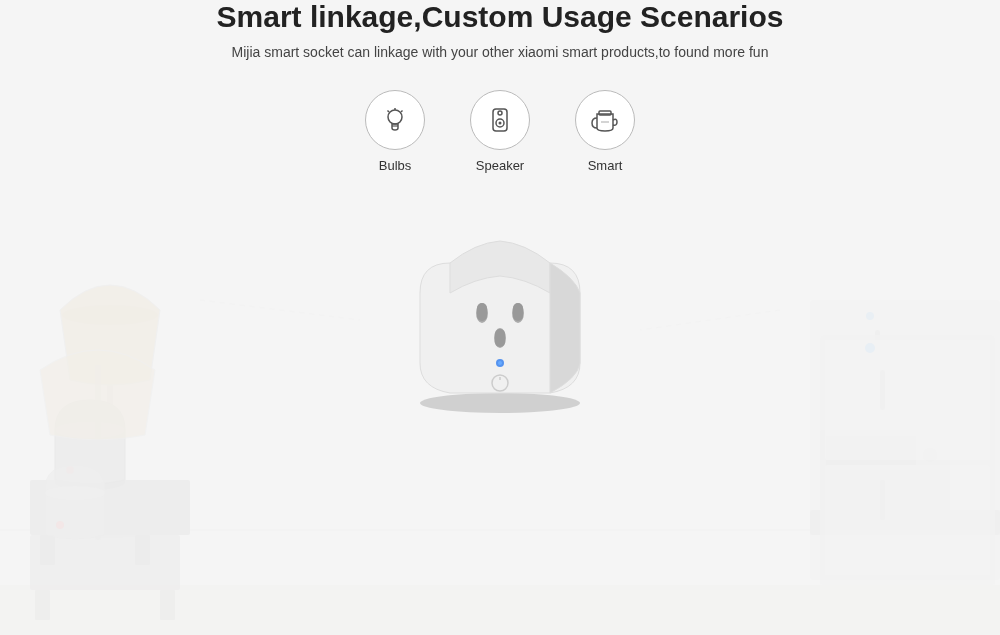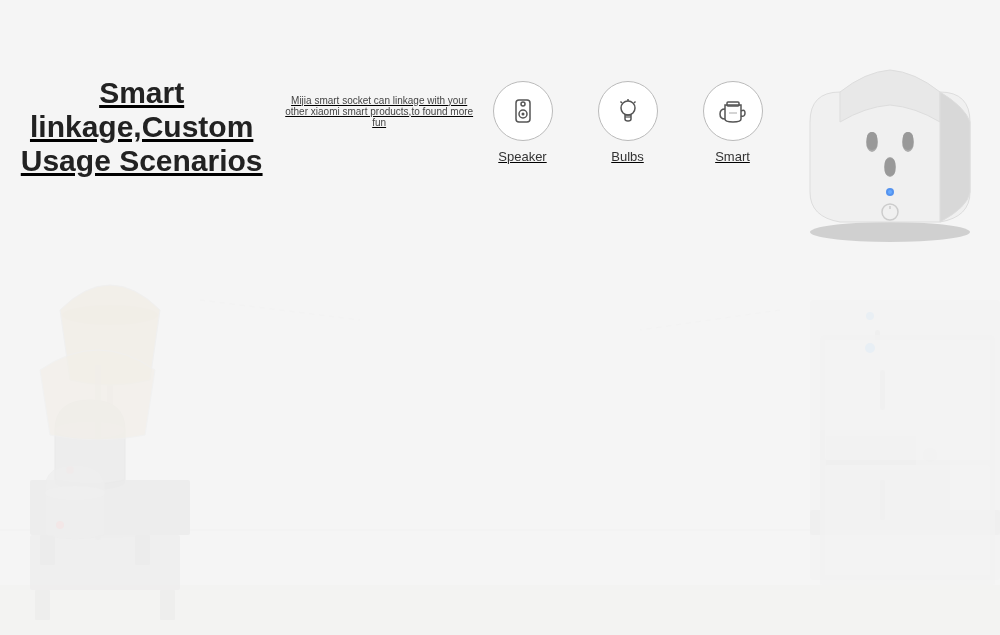--- a/index.html
+++ b/index.html
@@ -19,39 +19,37 @@
       background: #1c1c1c;
       position: relative;
       overflow: hidden;
     }
 
     
     .content-area {
       position: relative;
       z-index: 10;
       display: flex;
-      flex-direction: row;
+      flex-direction: column;
       align-items: center;
-      padding-top: 22px;
-      text-decoration: underline;
     }
 
     .main-title {
       font-size: 30px;
       font-weight: bold;
       color: #222;
       text-align: center;
       margin-bottom: 10px;
     }
 
     .subtitle {
-      font-size: 10px;
+      font-size: 14px;
       color: #444;
       text-align: center;
-      margin-bottom: 42px;
+      margin-bottom: 30px;
     }
 
     
     .icons-row {
       display: flex;
       align-items: flex-start;
       justify-content: center;
       gap: 10px;
       margin-bottom: 20px;
     }
@@ -156,47 +154,47 @@
   <div style="position:absolute; top:0; left:0; width:100%; height:100%; z-index:5; background: rgba(245,245,245,0.92);">
   </div>
 
   <div class="content-area" style="position:absolute; top:0; left:0; width:100%; z-index:20;">
 
     <h1 class="main-title">Smart linkage,Custom Usage Scenarios</h1>
 
     <p class="subtitle">Mijia smart socket can linkage with your other xiaomi smart products,to found more fun</p>
 
     <div class="icons-row">
-
-      <div class="icon-item">
-        <div class="icon-circle">
-          <svg width="32" height="32" viewBox="0 0 32 32" fill="none" xmlns="http://www.w3.org/2000/svg">
-            <rect x="9" y="5" width="14" height="22" rx="3" stroke="#555" stroke-width="1.5" fill="none"></rect>
-            <circle cx="16" cy="19" r="4" stroke="#555" stroke-width="1.5" fill="none"></circle>
-            <circle cx="16" cy="19" r="1.5" fill="#555"></circle>
-            <circle cx="16" cy="9" r="2" stroke="#555" stroke-width="1.5" fill="none"></circle>
-          </svg>
-        </div>
-        <span class="icon-label">Speaker</span>
-      </div>
 
       <div class="icon-item">
         <div class="icon-circle">
           <svg width="32" height="32" viewBox="0 0 32 32" fill="none" xmlns="http://www.w3.org/2000/svg">
             <circle cx="16" cy="13" r="7" stroke="#555" stroke-width="1.5" fill="none"></circle>
             <path d="M13,20 L13,24 Q13,26 16,26 Q19,26 19,24 L19,20 Z" stroke="#555" stroke-width="1.5" fill="none"></path>
             <line x1="13" y1="22" x2="19" y2="22" stroke="#555" stroke-width="1.2"></line>
             <line x1="16" y1="6" x2="16" y2="4" stroke="#555" stroke-width="1.5"></line>
             <line x1="10" y1="8" x2="8.5" y2="6.5" stroke="#555" stroke-width="1.5"></line>
             <line x1="22" y1="8" x2="23.5" y2="6.5" stroke="#555" stroke-width="1.5"></line>
           </svg>
         </div>
         <span class="icon-label">Bulbs</span>
       </div>
 
+      <div class="icon-item">
+        <div class="icon-circle">
+          <svg width="32" height="32" viewBox="0 0 32 32" fill="none" xmlns="http://www.w3.org/2000/svg">
+            <rect x="9" y="5" width="14" height="22" rx="3" stroke="#555" stroke-width="1.5" fill="none"></rect>
+            <circle cx="16" cy="19" r="4" stroke="#555" stroke-width="1.5" fill="none"></circle>
+            <circle cx="16" cy="19" r="1.5" fill="#555"></circle>
+            <circle cx="16" cy="9" r="2" stroke="#555" stroke-width="1.5" fill="none"></circle>
+          </svg>
+        </div>
+        <span class="icon-label">Speaker</span>
+      </div>
+
 
 
       <div class="icon-item">
         <div class="icon-circle">
           <svg width="32" height="32" viewBox="0 0 32 32" fill="none" xmlns="http://www.w3.org/2000/svg">
 
             <path d="M8,10 L8,24 Q8,27 16,27 Q24,27 24,24 L24,10 Z" stroke="#555" stroke-width="1.5" fill="none"></path>
 
             <rect x="10" y="7" width="12" height="4" rx="1" stroke="#555" stroke-width="1.5" fill="none"></rect>
 

